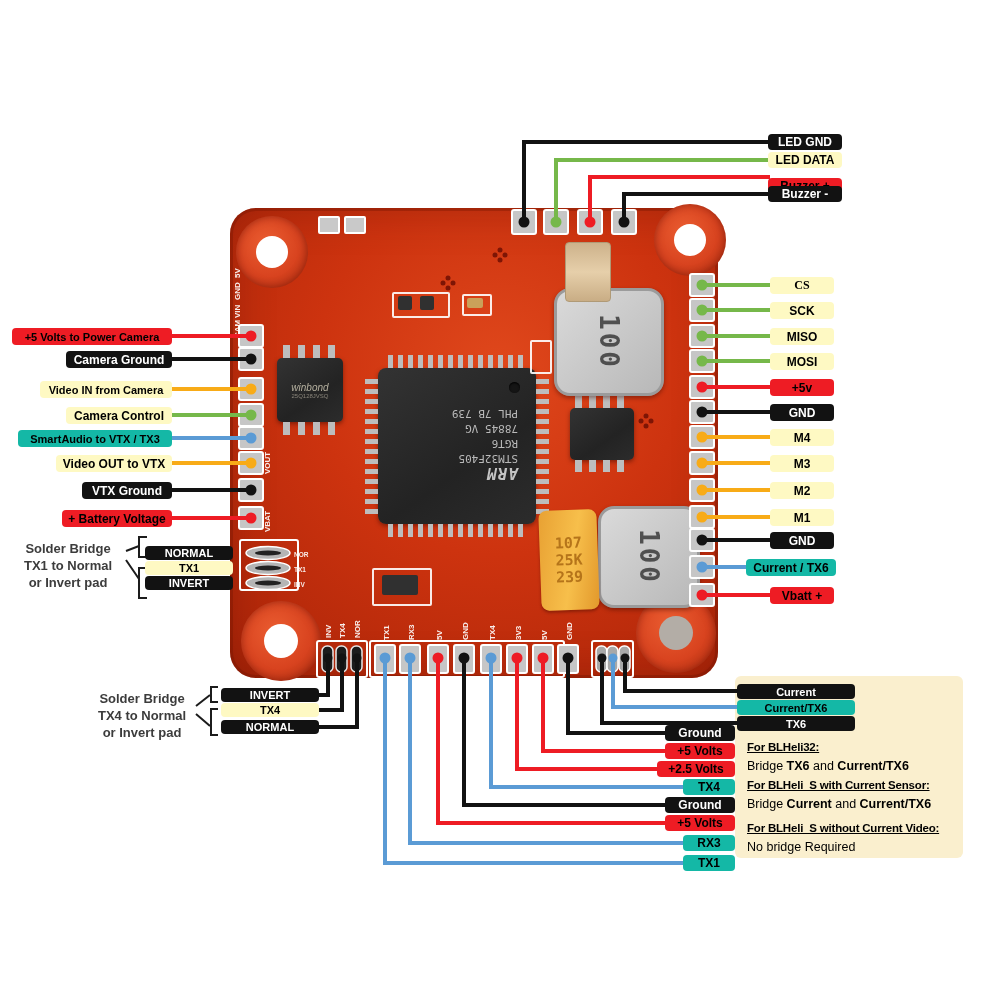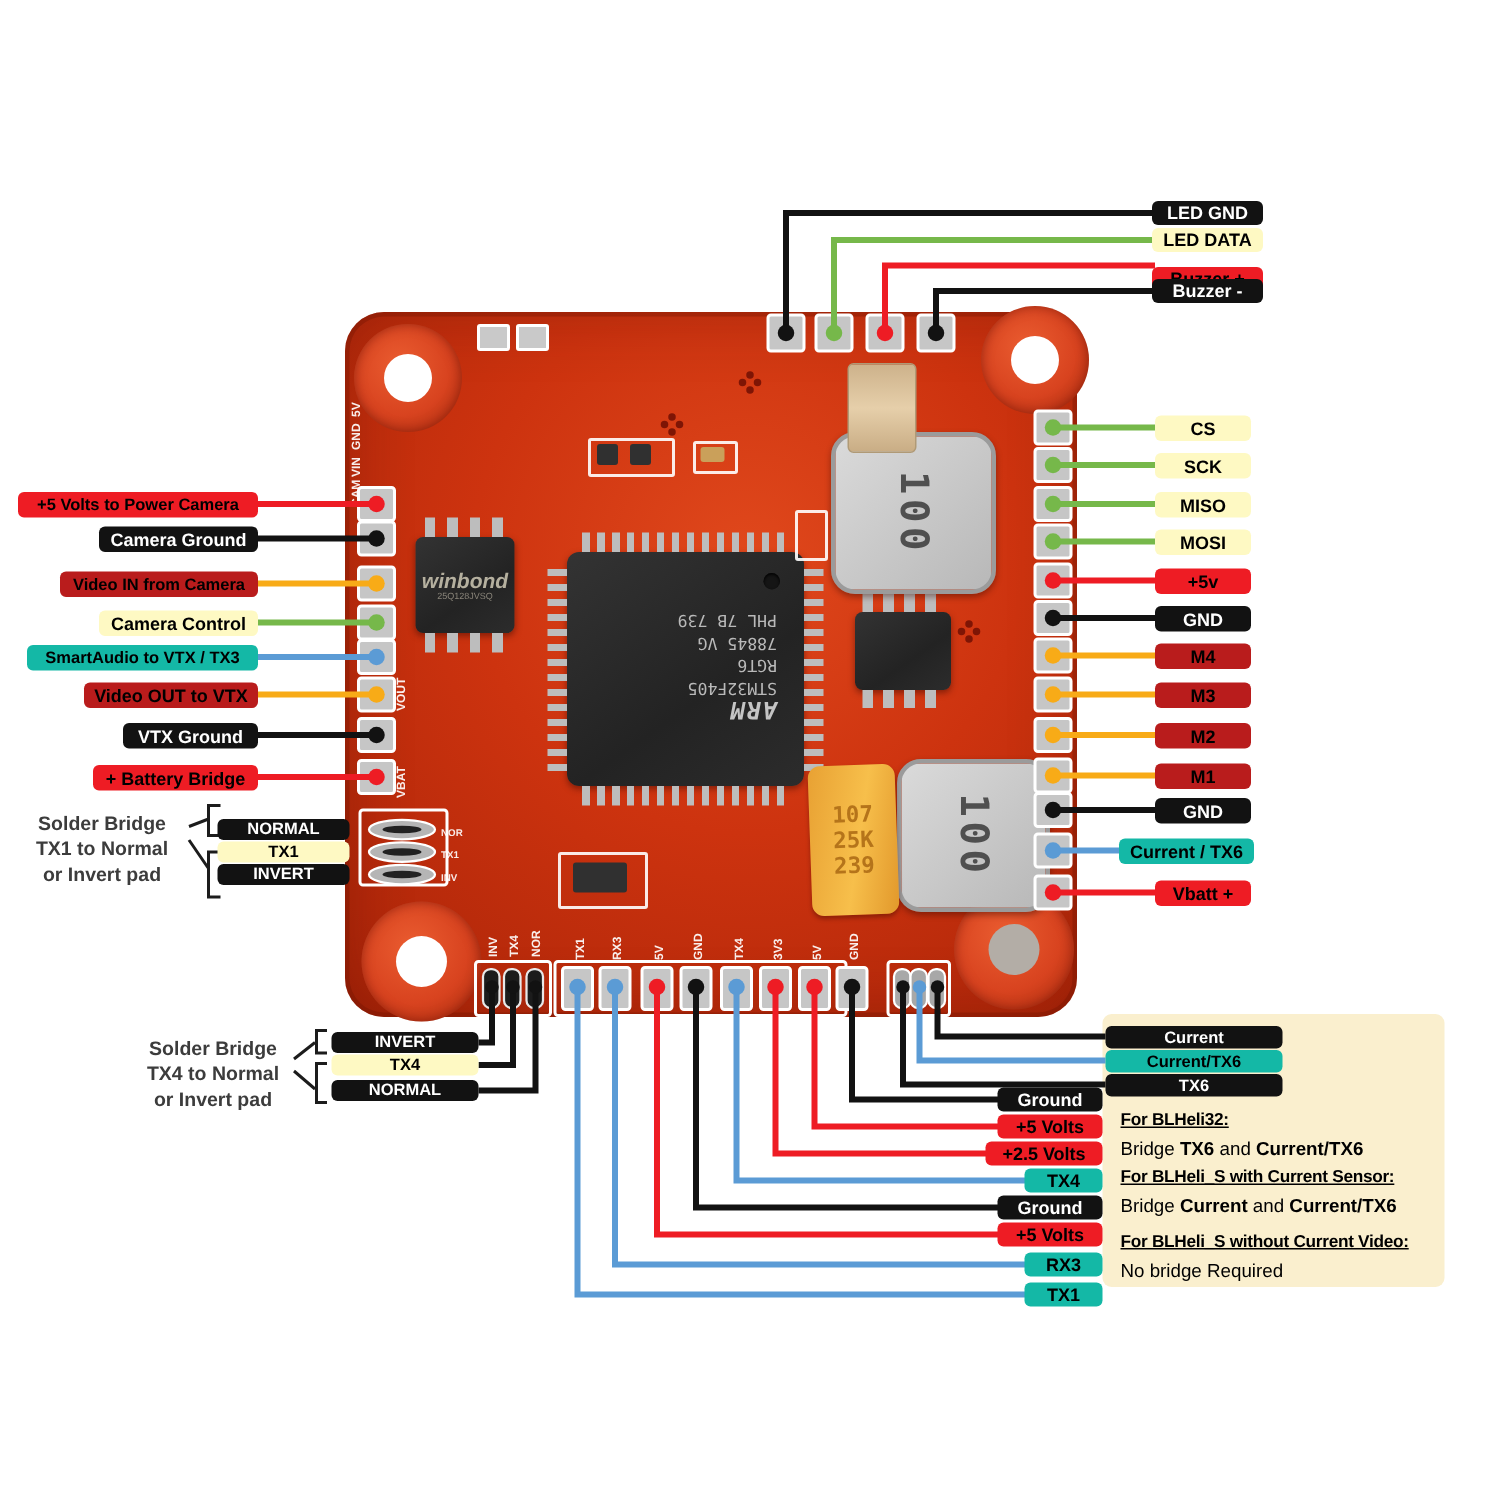--- a/index.html
+++ b/index.html
@@ -18,21 +18,21 @@
   .chip{position:absolute;background:linear-gradient(145deg,#333,#232323 60%,#2c2c2c);border-radius:8px;
     box-shadow:0 2px 4px rgba(60,10,0,.5);}
   .pins-h{position:absolute;left:10px;right:10px;height:13px;background:repeating-linear-gradient(90deg,#bdbdbd 0 5px,rgba(0,0,0,0) 5px 10px);}
   .pins-v{position:absolute;top:10px;bottom:10px;width:13px;background:repeating-linear-gradient(0deg,#bdbdbd 0 5px,rgba(0,0,0,0) 5px 10px);}
   .mcu-face{position:absolute;inset:4px;transform:rotate(180deg);color:#b9b9b9;display:flex;flex-direction:column;
     justify-content:center;align-items:flex-start;padding-left:14px;font-family:"DejaVu Sans Mono",monospace;
     font-size:11px;line-height:15px;}
   .mcu-face .logo{font-weight:bold;font-size:16px;font-style:italic;letter-spacing:1px;color:#c4c4c4;margin-top:4px;}
   .pin1dot{position:absolute;right:16px;top:14px;width:11px;height:11px;border-radius:50%;background:#151515;box-shadow:inset 0 1px 2px #000;}
   .flash-face{position:absolute;inset:2px;display:flex;flex-direction:column;justify-content:center;align-items:center;color:#b5b09f;}
-  .flash-face .fl1{font-style:italic;font-weight:bold;font-size:14px;}
+  .flash-face .fl1{font-style:italic;font-weight:normal;font-size:10px;}
   .flash-face .fl2{font-size:6px;color:#8a857a;}
 
   .inductor{position:absolute;background:linear-gradient(135deg,#dadada,#b8b8b8);border:3px solid #9b9b9b;border-radius:16px;
     display:flex;align-items:center;justify-content:center;box-shadow:0 2px 4px rgba(60,10,0,.45);}
   .inductor span{transform:rotate(90deg);font-family:"DejaVu Sans Mono",monospace;font-weight:bold;font-size:26px;
     letter-spacing:3px;color:rgba(45,45,45,.78);}
   .ycap{position:absolute;background:linear-gradient(100deg,#e8a133,#f7bf4b 55%,#e2982b);border-radius:8px;
     display:flex;flex-direction:column;align-items:center;justify-content:center;transform:rotate(-2deg);
     font-family:"DejaVu Sans Mono",monospace;font-weight:bold;font-size:15px;line-height:17px;color:#b5741a;
     box-shadow:0 2px 3px rgba(60,10,0,.4);}
@@ -45,21 +45,21 @@
   .overlay{position:absolute;left:0;top:0;z-index:5;pointer-events:none;}
   .overlay .silk{font:bold 8px "Liberation Sans",sans-serif;fill:#fff;opacity:.92;}
   .overlay .silk2{font:bold 6.5px "Liberation Sans",sans-serif;fill:#fff;opacity:.9;}
 
   
   .lbl{position:absolute;z-index:10;display:flex;align-items:center;justify-content:center;
     font-weight:bold;font-size:12px;border-radius:4px;color:#000;white-space:nowrap;}
   .lbl.black{background:#121212;color:#fff;}
   .lbl.red{background:#ee1c24;}
   .lbl.green{background:#fef9c3;}
-  .lbl.yellow{background:#b91c1c;}
+  .lbl.yellow{background:#fef9c3;}
   .lbl.blue{background:#14b8a6;}
   .lbl.f11{font-size:11px;}
 
   .desc{position:absolute;z-index:10;text-align:center;font-size:13px;font-weight:600;color:#3c3c3c;line-height:17px;}
 
   .notebox{position:absolute;z-index:2;left:735px;top:676px;width:228px;height:182px;box-sizing:border-box;
     background:#faefce;border-radius:6px;padding:62px 6px 8px 12px;}
   .nh{font-weight:bold;text-decoration:underline;font-size:11.5px;letter-spacing:-.2px;line-height:19px;color:#000;}
   .nb{font-size:12.5px;line-height:19px;color:#000;}
   .bb{font-weight:bold;}
@@ -344,42 +344,42 @@
     <div class="nb"><span>Bridge </span><span class="bb">Current</span><span> and </span><span class="bb">Current/TX6</span></div>
     <div class="nh mt">For BLHeli_S without Current Video:</div>
     <div class="nb">No bridge Required</div>
   </div>
 
   <div class="lbl black" style="left:768px;top:134px;width:74px;height:16px;">LED GND</div>
   <div class="lbl green" style="left:768px;top:152px;width:74px;height:16px;">LED DATA</div>
   <div class="lbl red" style="left:768px;top:178px;width:74px;height:16px;">Buzzer +</div>
   <div class="lbl black" style="left:768px;top:186px;width:74px;height:16px;">Buzzer -</div>
 
-  <div class="lbl green" style="left:770px;top:277px;width:64px;height:17px;">CS</div>
+  <div class="lbl green" style="left:770px;top:277px;width:64px;height:17px;font-family:Liberation Serif, serif;">CS</div>
   <div class="lbl green" style="left:770px;top:302px;width:64px;height:17px;">SCK</div>
   <div class="lbl green" style="left:770px;top:328px;width:64px;height:17px;">MISO</div>
   <div class="lbl green" style="left:770px;top:353px;width:64px;height:17px;">MOSI</div>
   <div class="lbl red" style="left:770px;top:379px;width:64px;height:17px;">+5v</div>
   <div class="lbl black" style="left:770px;top:404px;width:64px;height:17px;">GND</div>
   <div class="lbl yellow" style="left:770px;top:429px;width:64px;height:17px;">M4</div>
   <div class="lbl yellow" style="left:770px;top:455px;width:64px;height:17px;">M3</div>
   <div class="lbl yellow" style="left:770px;top:482px;width:64px;height:17px;">M2</div>
   <div class="lbl yellow" style="left:770px;top:509px;width:64px;height:17px;">M1</div>
   <div class="lbl black" style="left:770px;top:532px;width:64px;height:17px;">GND</div>
   <div class="lbl blue" style="left:746px;top:559px;width:90px;height:17px;text-align:right;">Current / TX6</div>
   <div class="lbl red" style="left:770px;top:587px;width:64px;height:17px;">Vbatt +</div>
 
   <div class="lbl red f11" style="left:12px;top:328px;width:160px;height:17px;">+5 Volts to Power Camera</div>
   <div class="lbl black" style="left:66px;top:351px;width:106px;height:17px;">Camera Ground</div>
   <div class="lbl yellow f11" style="left:40px;top:381px;width:132px;height:17px;">Video IN from Camera</div>
   <div class="lbl green" style="left:66px;top:407px;width:106px;height:17px;">Camera Control</div>
   <div class="lbl blue f11" style="left:18px;top:430px;width:154px;height:17px;">SmartAudio to VTX / TX3</div>
   <div class="lbl yellow" style="left:56px;top:455px;width:116px;height:17px;">Video OUT to VTX</div>
   <div class="lbl black" style="left:82px;top:482px;width:90px;height:17px;">VTX Ground</div>
-  <div class="lbl red" style="left:62px;top:510px;width:110px;height:17px;">+ Battery Bridge</div>
+  <div class="lbl red" style="left:62px;top:510px;width:110px;height:17px;">+ Battery Voltage</div>
 
   <div class="desc" style="left:6px;top:540px;width:124px;">
     <div>Solder Bridge</div>
       <div>TX1 to Normal</div>
       <div>or Invert pad</div>
   </div>
   <div class="lbl black f11" style="left:145px;top:546px;width:88px;height:14px;">NORMAL</div>
   <div class="lbl green f11" style="left:145px;top:561px;width:88px;height:14px;">TX1</div>
   <div class="lbl black f11" style="left:145px;top:576px;width:88px;height:14px;">INVERT</div>
 

